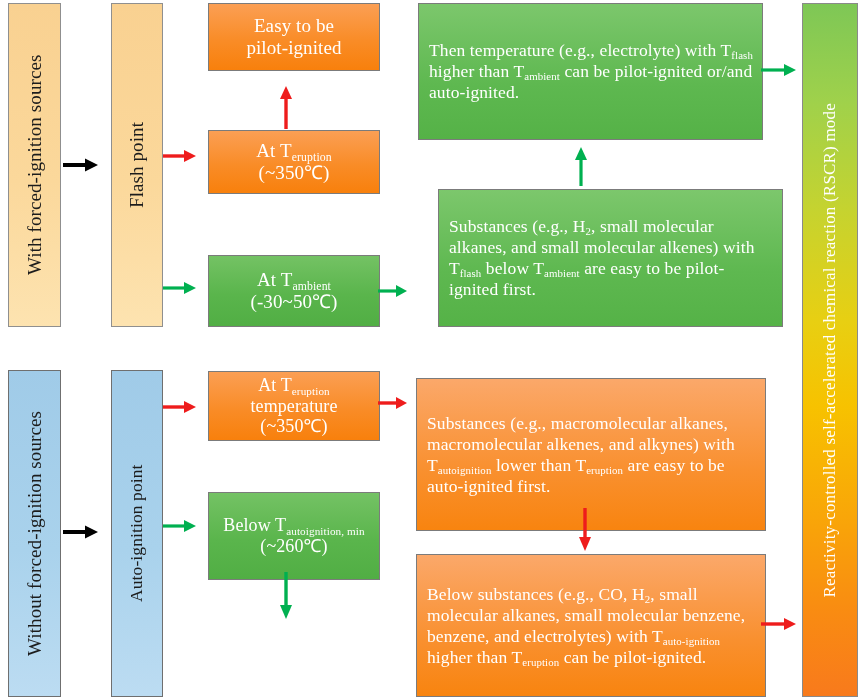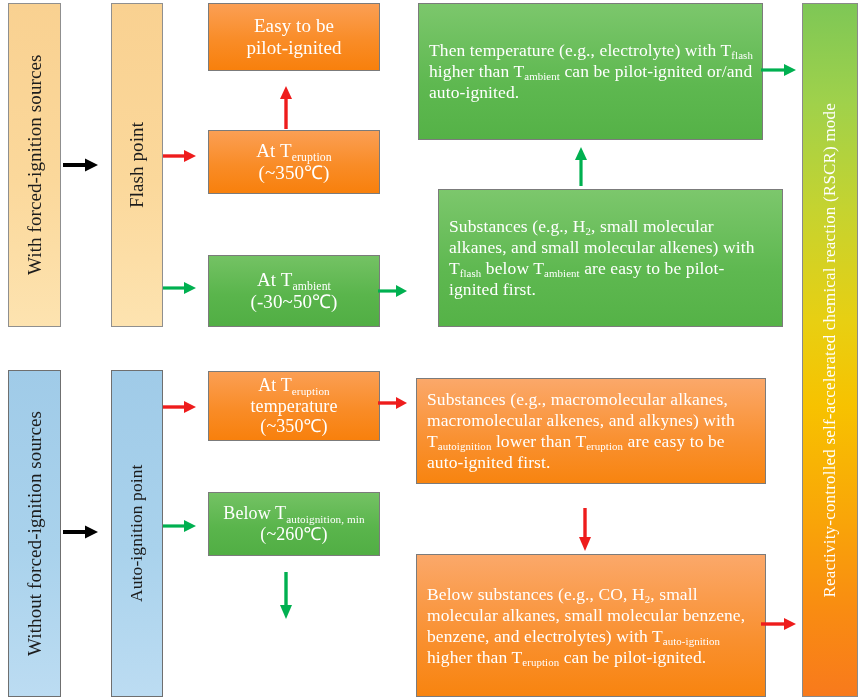--- a/index.html
+++ b/index.html
@@ -217,21 +217,21 @@
   </div>
 
   <div class="box orange" style="left:200px;top:371px;width:172px;height:70px;font-size:18px;">
     <div>
       <span><span>At T</span><sub>eruption</sub></span><br>
       <span>temperature</span><br>
       <span>(~350℃)</span>
     </div>
   </div>
 
-  <div class="box green" style="left:200px;top:492px;width:172px;height:64px;font-size:18px;">
+  <div class="box green" style="left:200px;top:492px;width:172px;height:88px;font-size:18px;">
     <div>
       <span><span>Below T</span><sub>autoignition, min</sub></span><br>
       <span>(~260℃)</span>
     </div>
   </div>
 
   <div class="arr" style="left:279px;top:572px;">
     <svg width="14" height="48" viewBox="0 0 14 48">
       <line x1="7" y1="0" x2="7" y2="35" stroke="#00b050" stroke-width="3.4"></line>
       <polygon points="1,33 7,47 13,33" fill="#00b050"></polygon>
@@ -239,21 +239,21 @@
   </div>
 
 
   <div class="arr" style="left:378px;top:396px;">
     <svg width="30" height="14" viewBox="0 0 30 14">
       <line x1="0" y1="7" x2="20" y2="7" stroke="#ee1c1c" stroke-width="3.4"></line>
       <polygon points="18,1 29,7 18,13" fill="#ee1c1c"></polygon>
     </svg>
   </div>
 
-  <div class="box orange-soft para" style="left:408px;top:378px;width:350px;height:106px;font-size:17.5px;">
+  <div class="box orange-soft para" style="left:408px;top:378px;width:350px;height:153px;font-size:17.5px;">
     <div>
       <span>Substances (e.g., macromolecular alkanes, macromolecular alkenes, and alkynes) with </span><span>T</span><sub>autoignition</sub><span> lower than </span><span>T</span><sub>eruption</sub><span> are easy to be auto-ignited first.</span>
     </div>
   </div>
 
   <div class="arr" style="left:578px;top:508px;">
     <svg width="14" height="44" viewBox="0 0 14 44">
       <line x1="7" y1="0" x2="7" y2="31" stroke="#ee1c1c" stroke-width="3.4"></line>
       <polygon points="1,29 7,43 13,29" fill="#ee1c1c"></polygon>
     </svg>

